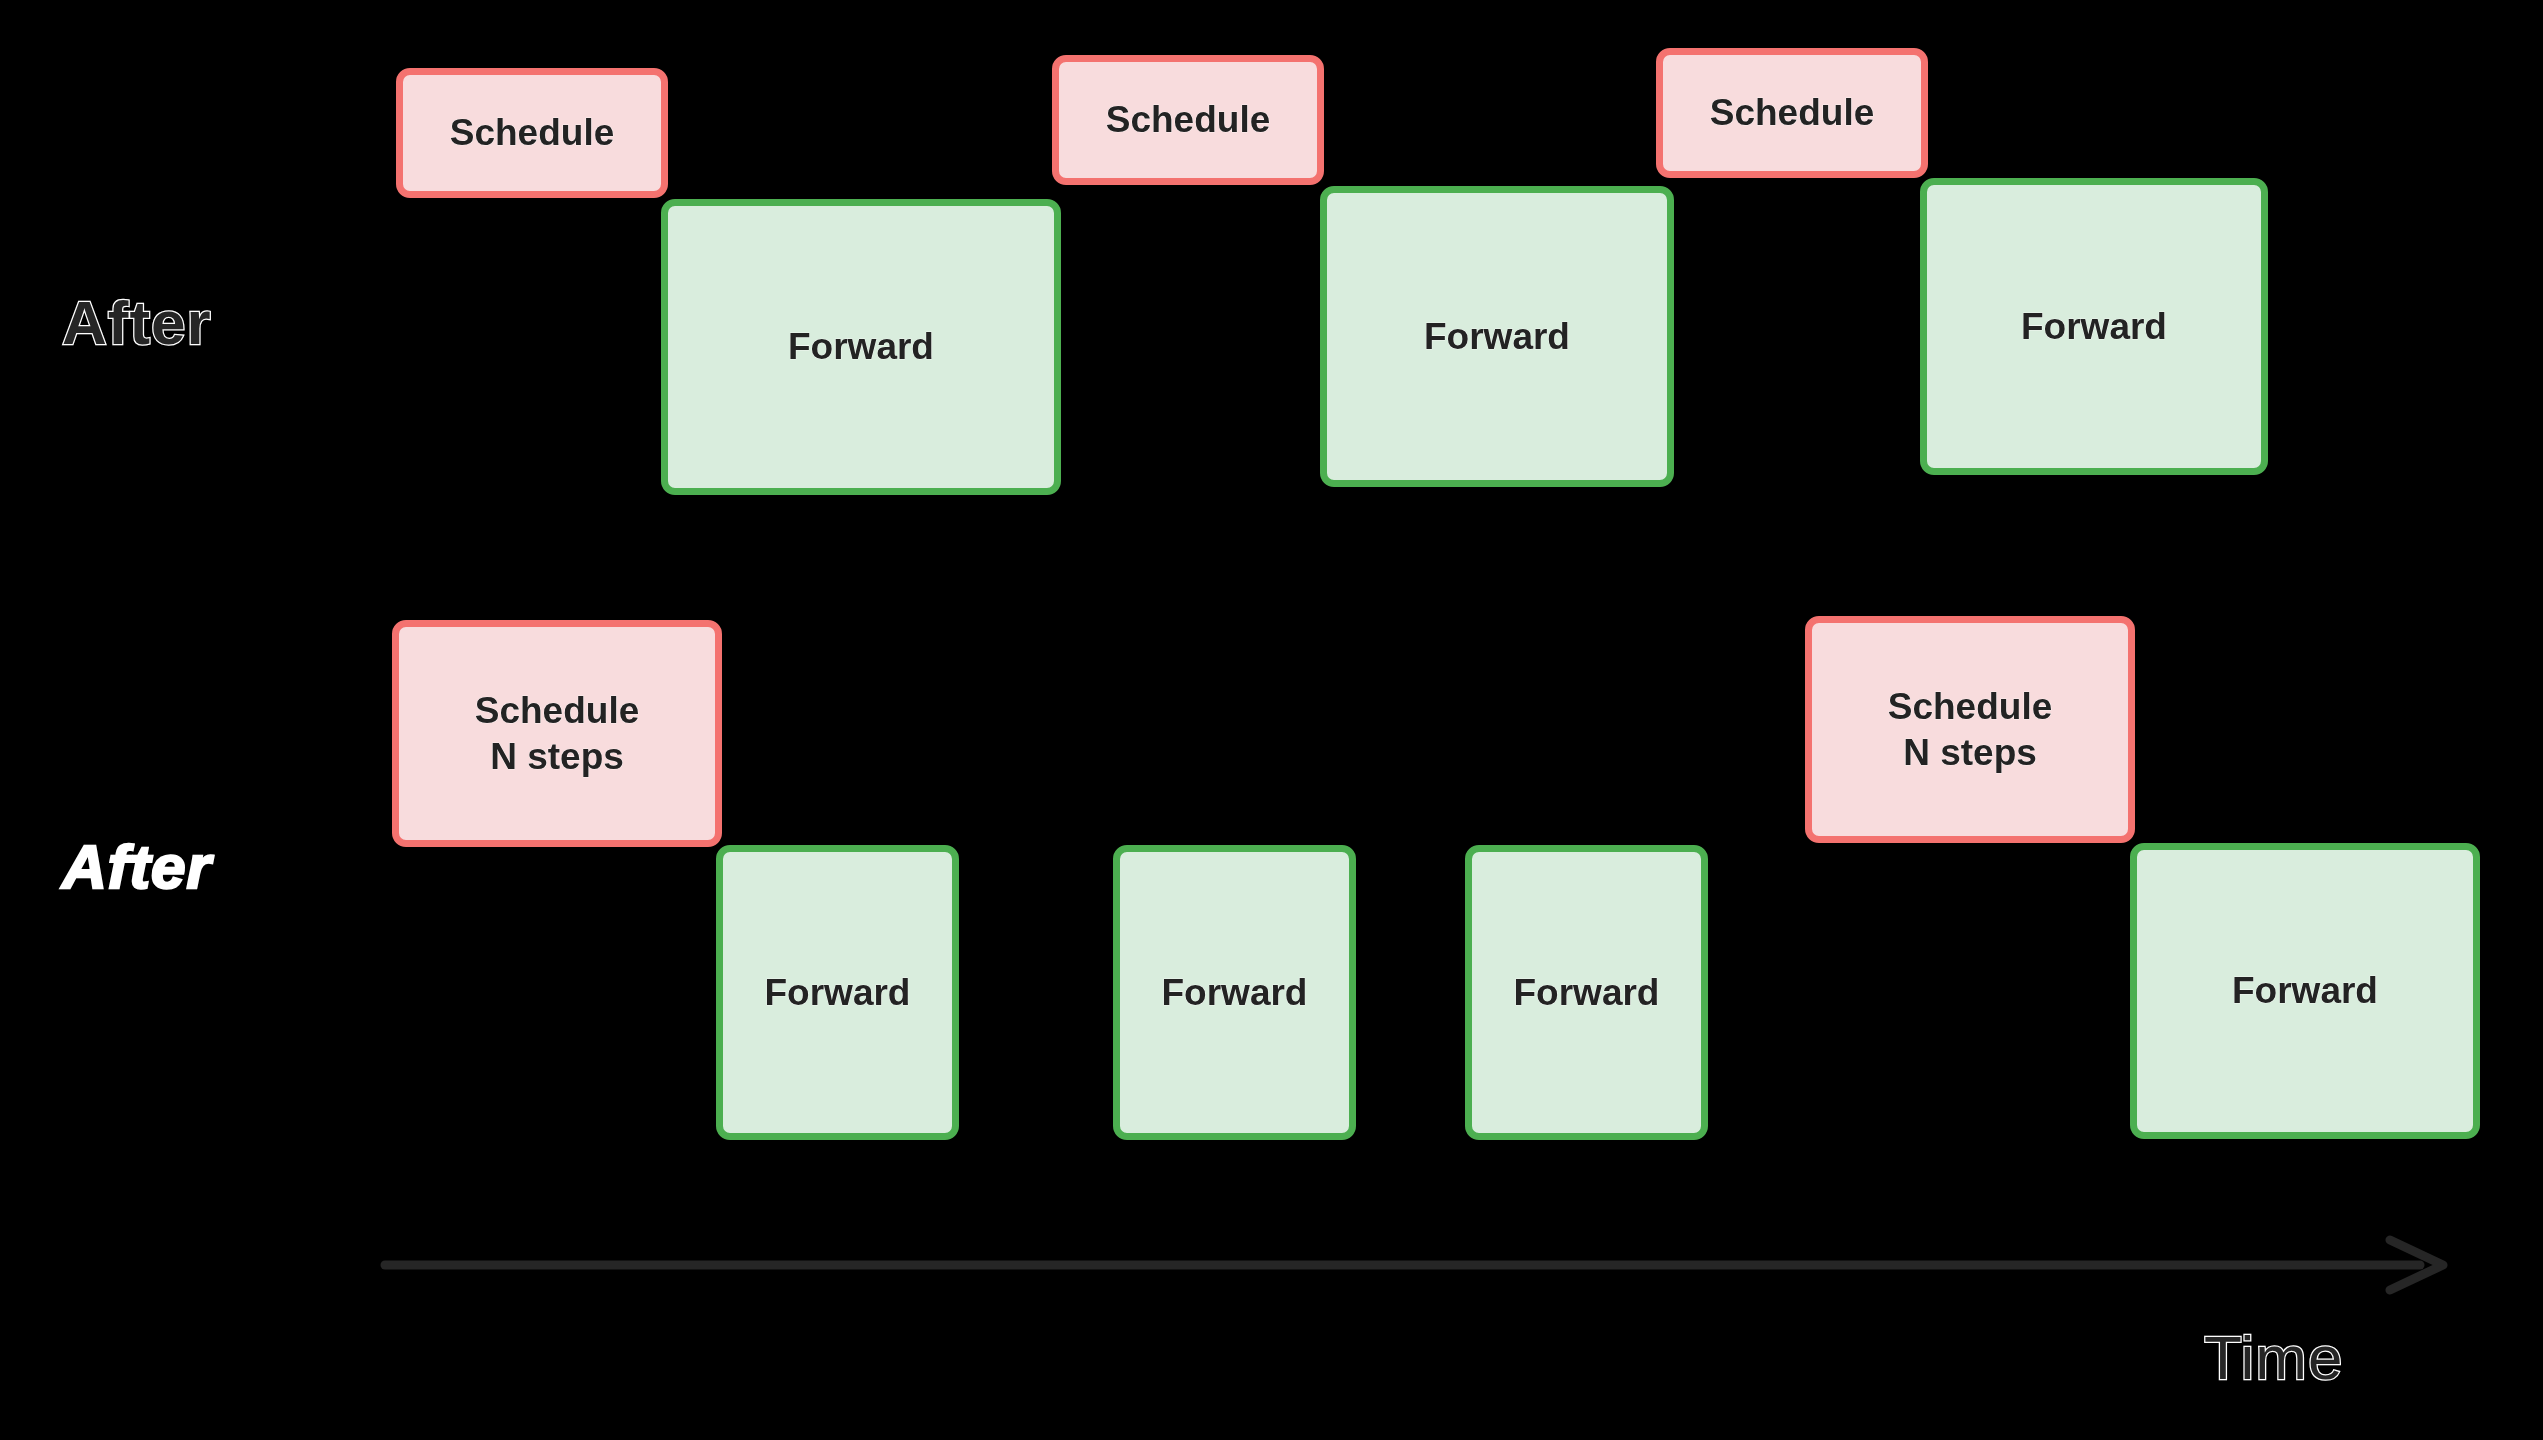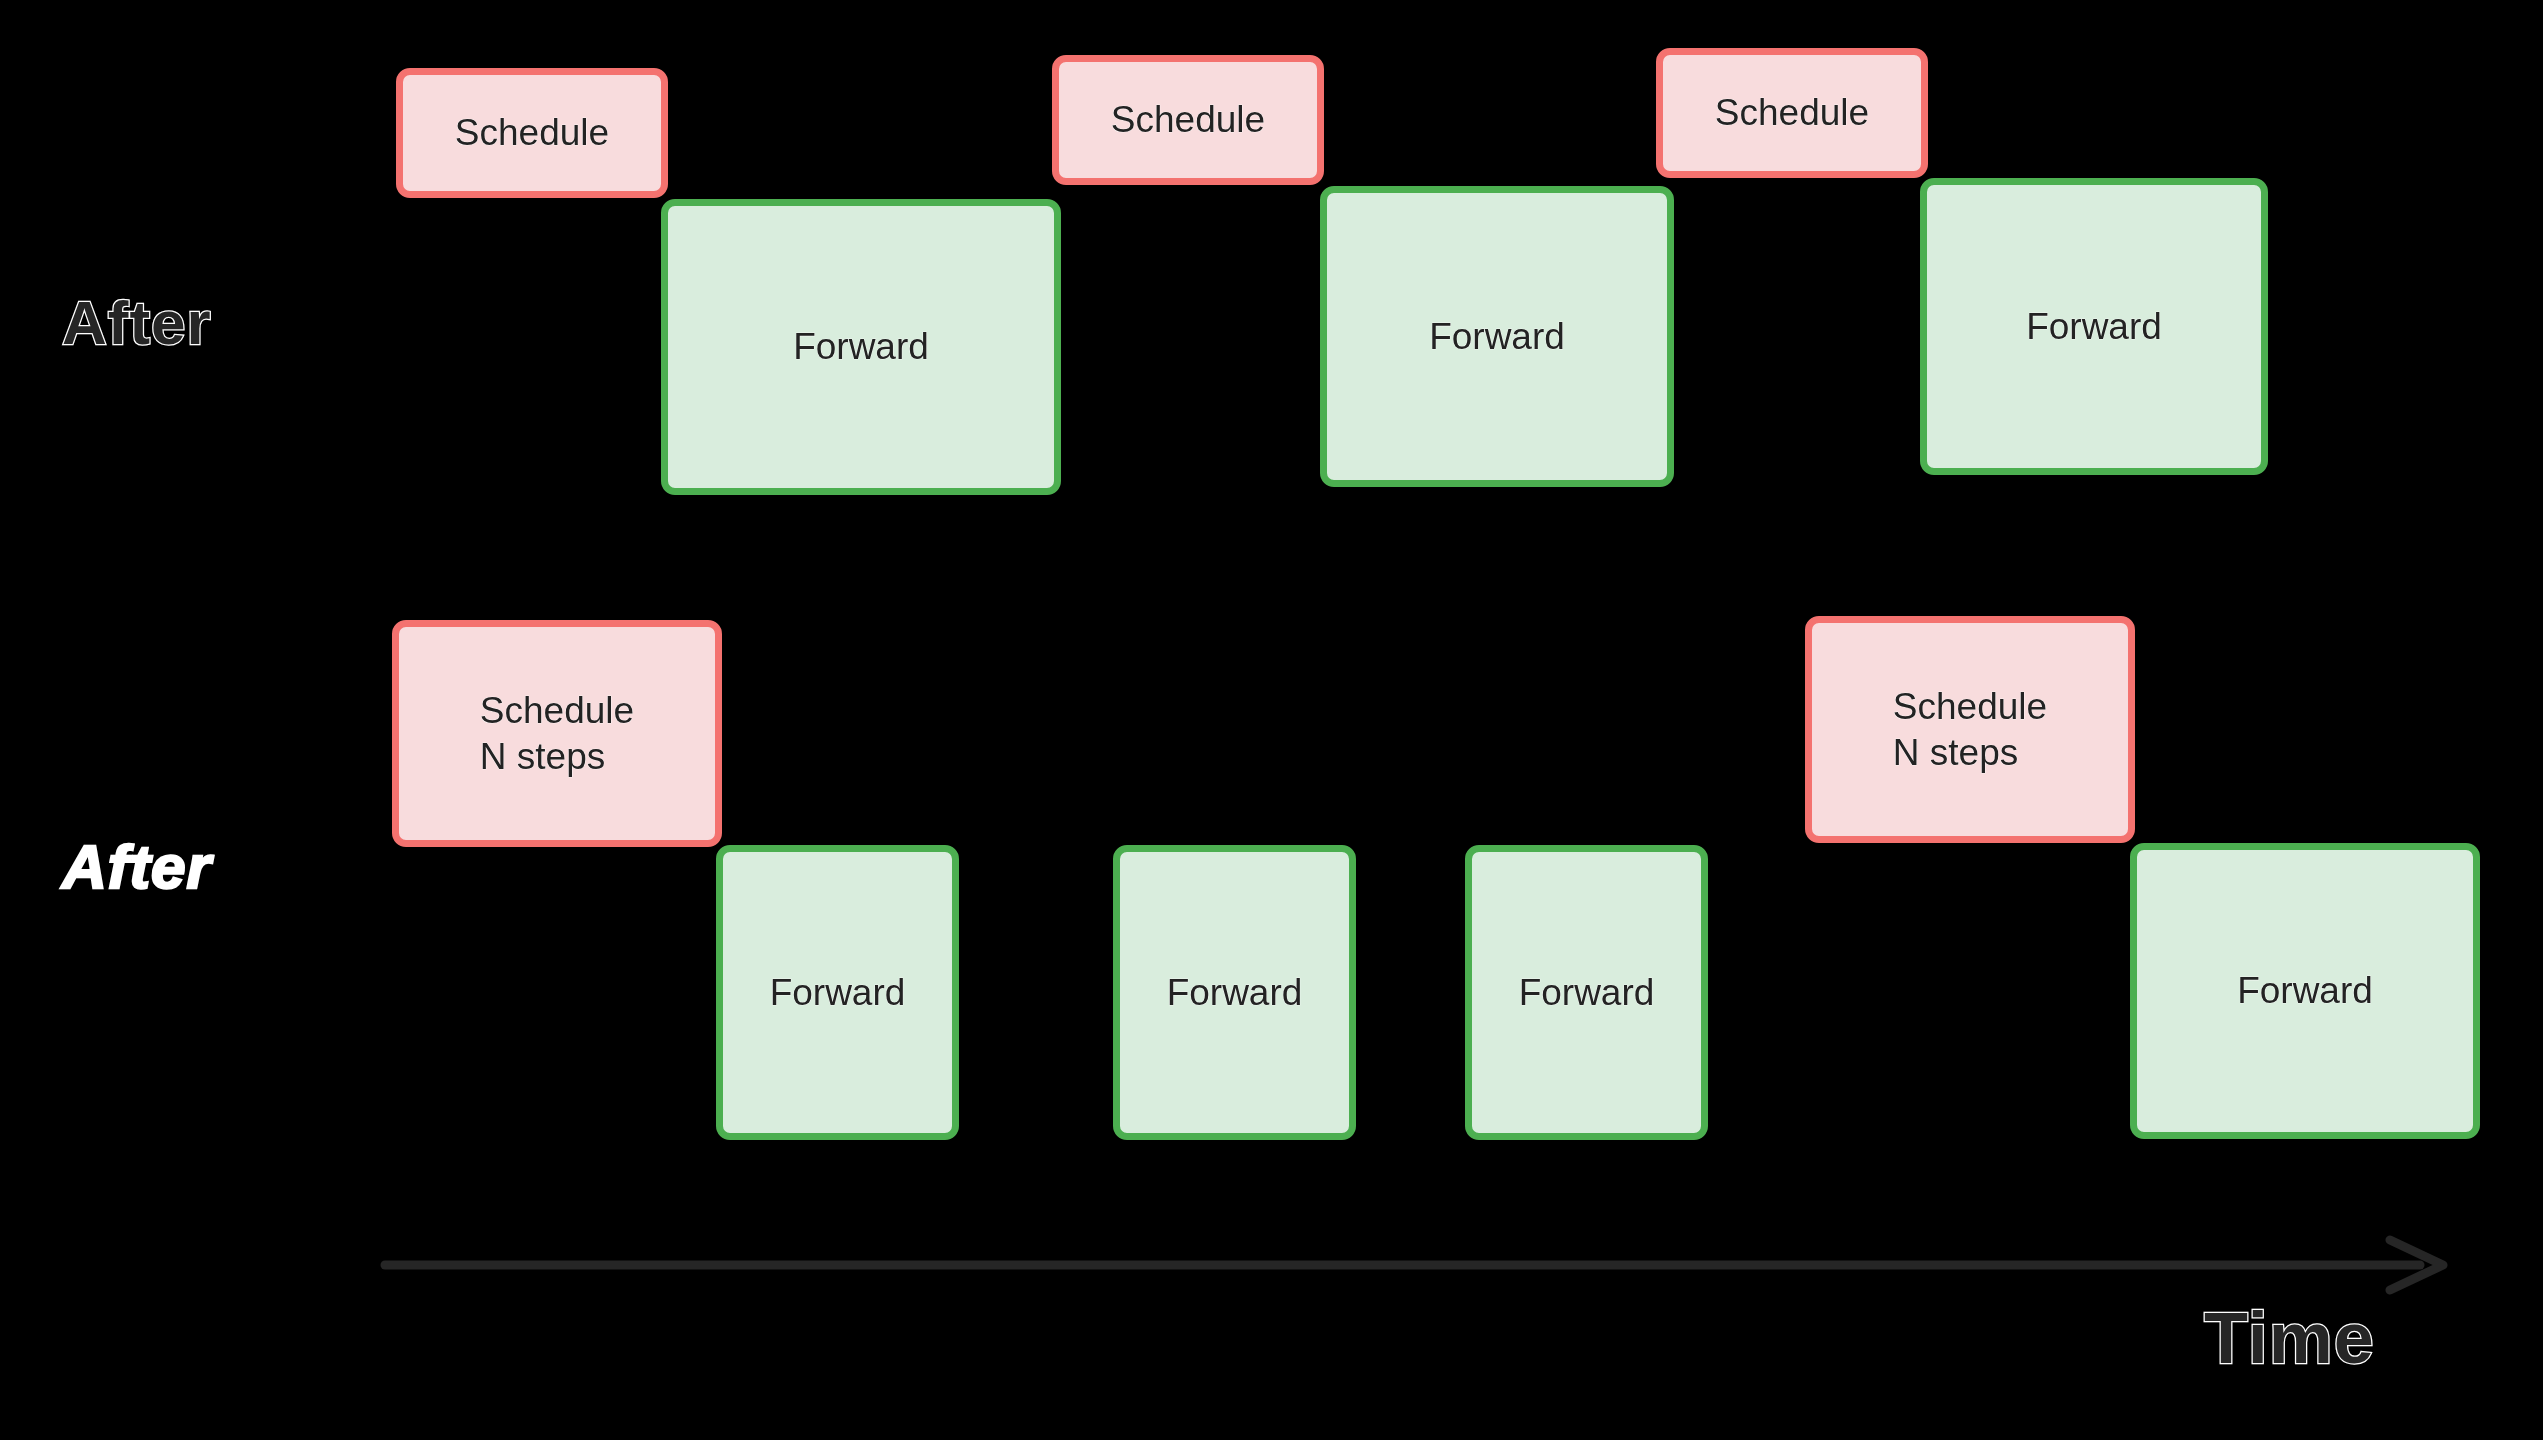--- a/index.html
+++ b/index.html
@@ -23,41 +23,42 @@
     font-weight: 700;
     letter-spacing: 1px;
     color: #262626;
     -webkit-text-stroke: 2.5px #ffffff;
     paint-order: stroke fill;
     white-space: nowrap;
     line-height: 1;
   }
   .axis-label {
     position: absolute;
-    font-size: 72px;
-    font-weight: 700;
+    font-size: 62px;
+    font-weight: 400;
     color: #262626;
     -webkit-text-stroke: 2.5px #ffffff;
     paint-order: stroke fill;
     white-space: nowrap;
     line-height: 1;
     letter-spacing: 1px;
+    margin-top: 25px;
   }
 
   
   .block {
     position: absolute;
     box-sizing: border-box;
     display: flex;
     align-items: center;
     justify-content: center;
-    text-align: left;
+    text-align: center;
     border-radius: 14px;
     font-size: 37px;
-    font-weight: 400;
+    font-weight: 700;
     color: #232323;
     -webkit-text-stroke: 0.6px #ffffff;
     paint-order: stroke fill;
     line-height: 1.22;
     white-space: pre-line;
   }
   .block.schedule {
     background: #f8dcdd;
     border: 7px solid #f4726f;
   }

